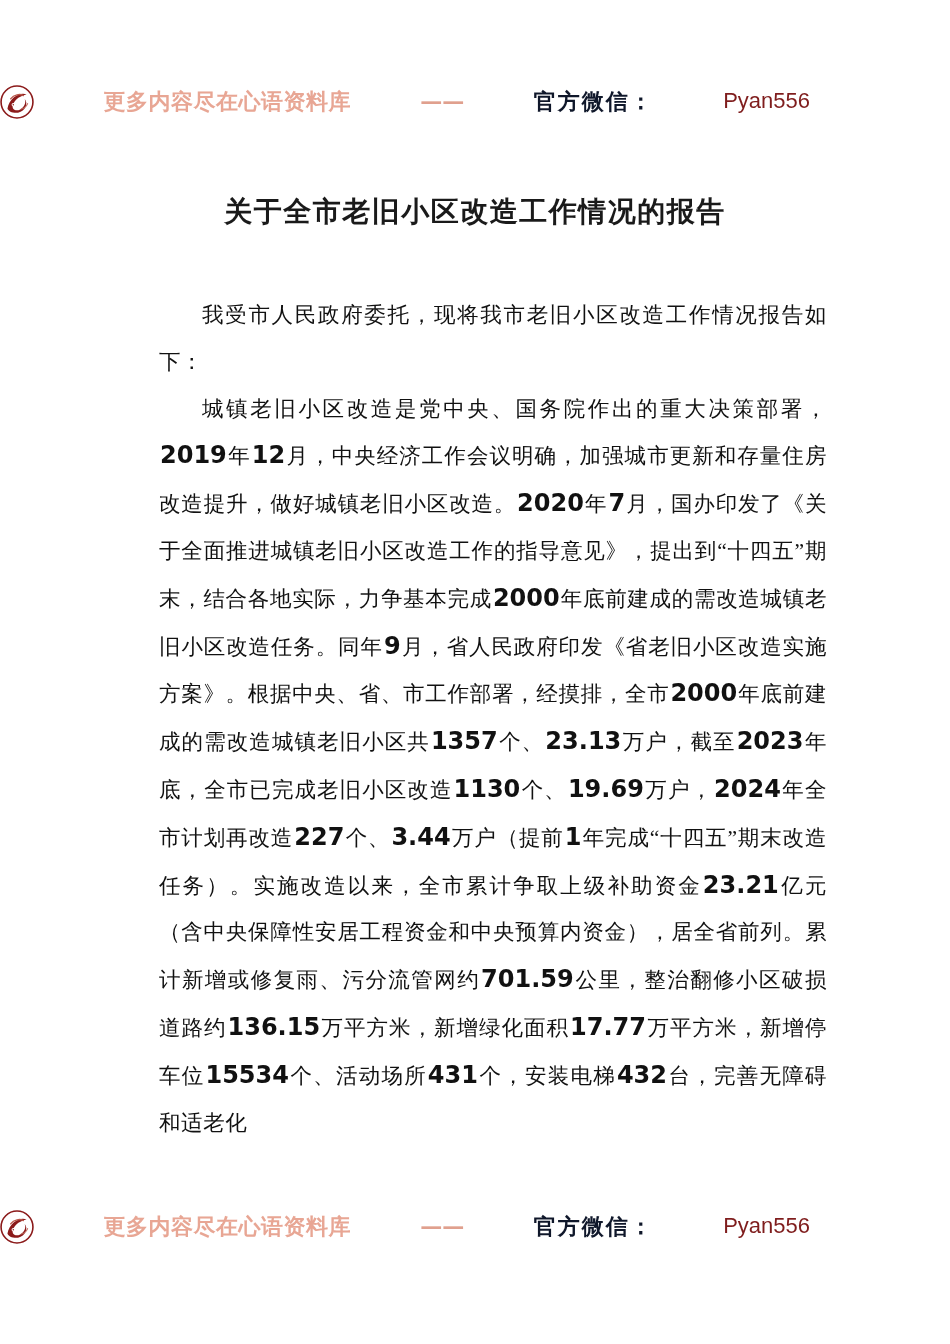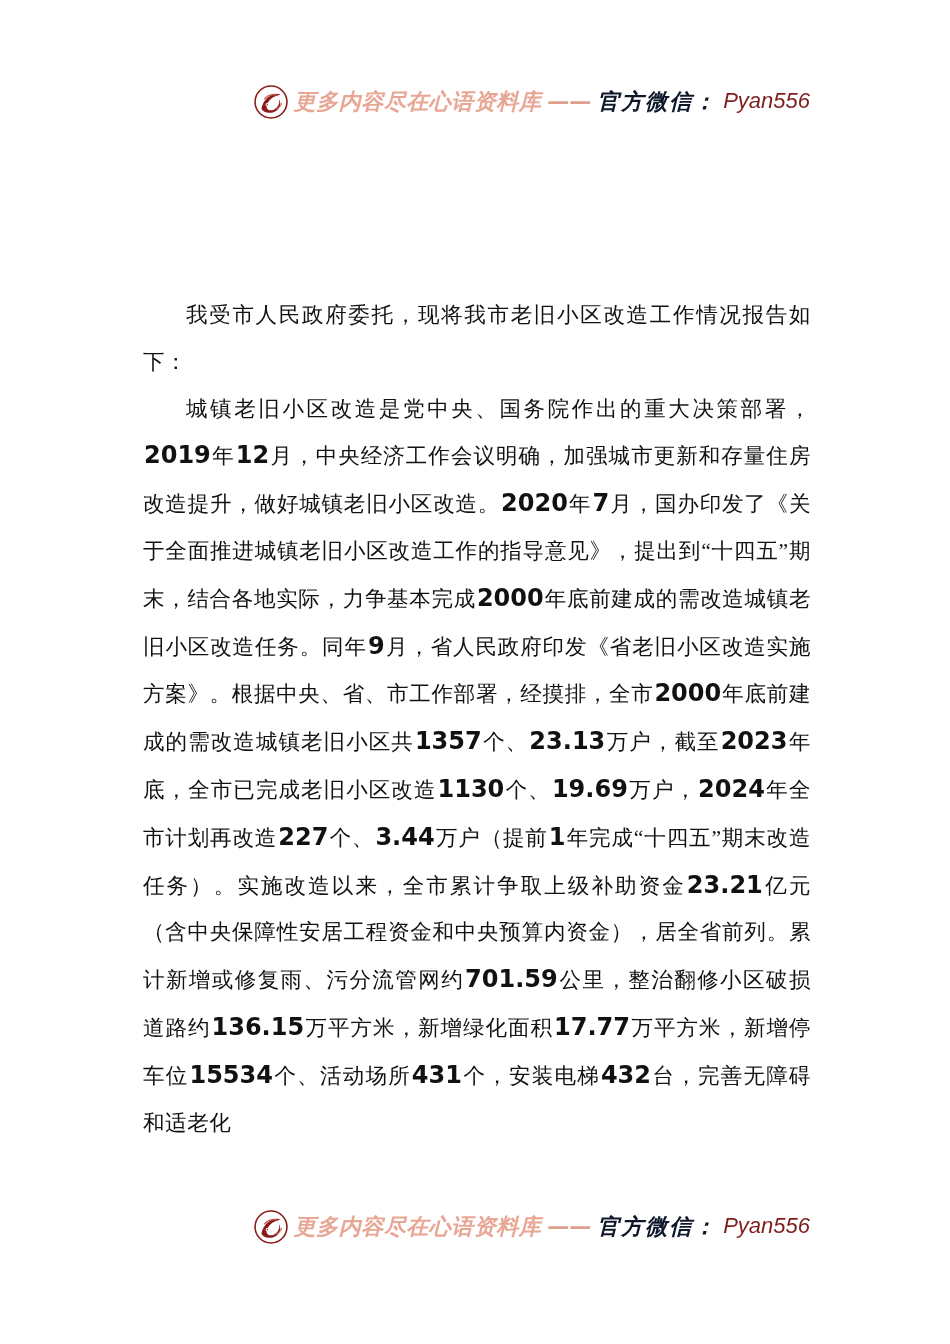--- a/index.html
+++ b/index.html
@@ -25,25 +25,24 @@
     box-sizing: border-box;
   }
 
   
   .watermark {
     position: absolute;
     left: 0;
     width: 810px;
     display: flex;
     align-items: center;
-    justify-content: flex-end;
+    justify-content: space-between;
     gap: 6px;
     user-select: none;
     white-space: nowrap;
-    font-style: italic;
   }
   .watermark-top    { top: 84px; }
   .watermark-bottom { top: 1209px; }
 
   .wm-logo {
     width: 34px;
     height: 34px;
     flex: 0 0 34px;
     position: relative;
     top: 1px;
@@ -78,21 +77,21 @@
     font-size: 28px;
     font-weight: 700;
     letter-spacing: 1.5px;
     color: #1a1a1a;
     line-height: 1.2;
   }
 
   
   .doc-body {
     position: absolute;
-    left: 143px;
+    left: 159px;
     top: 292px;
     width: 668px;
   }
 
   .para {
     margin: 0;
     font-size: 21.5px;
     line-height: 46.8px;
     text-align: justify;
     text-justify: inter-ideograph;
@@ -128,20 +127,21 @@
         <circle cx="25" cy="37" r="1.4" fill="#8b1a1a"></circle>
         <path d="M40 45 C46 44, 50 40, 52 35" fill="none" stroke="#c06a5c" stroke-width="2" stroke-linecap="round"></path>
       </svg>
     </span>
     <span class="wm-text wm-brand">更多内容尽在心语资料库</span>
     <span class="wm-text wm-dash">——</span>
     <span class="wm-text wm-label">官方微信：</span>
     <span class="wm-text wm-handle">Pyan556</span>
   </div>
 
+  <h1 class="doc-title">关于全市老旧小区改造工作情况的报告</h1>
 
   <div class="doc-body">
     <p class="para">我受市人民政府委托，现将我市老旧小区改造工作情况报告如下：</p>
     <p class="para">城镇老旧小区改造是党中央、国务院作出的重大决策部署，<span class="num">2019</span>年<span class="num">12</span>月，中央经济工作会议明确，加强城市更新和存量住房改造提升，做好城镇老旧小区改造。<span class="num">2020</span>年<span class="num">7</span>月，国办印发了《关于全面推进城镇老旧小区改造工作的指导意见》，提出到“十四五”期末，结合各地实际，力争基本完成<span class="num">2000</span>年底前建成的需改造城镇老旧小区改造任务。同年<span class="num">9</span>月，省人民政府印发《省老旧小区改造实施方案》。根据中央、省、市工作部署，经摸排，全市<span class="num">2000</span>年底前建成的需改造城镇老旧小区共<span class="num">1357</span>个、<span class="num">23.13</span>万户，截至<span class="num">2023</span>年底，全市已完成老旧小区改造<span class="num">1130</span>个、<span class="num">19.69</span>万户，<span class="num">2024</span>年全市计划再改造<span class="num">227</span>个、<span class="num">3.44</span>万户（提前<span class="num">1</span>年完成“十四五”期末改造任务）。实施改造以来，全市累计争取上级补助资金<span class="num">23.21</span>亿元（含中央保障性安居工程资金和中央预算内资金），居全省前列。累计新增或修复雨、污分流管网约<span class="num">701.59</span>公里，整治翻修小区破损道路约<span class="num">136.15</span>万平方米，新增绿化面积<span class="num">17.77</span>万平方米，新增停车位<span class="num">15534</span>个、活动场所<span class="num">431</span>个，安装电梯<span class="num">432</span>台，完善无障碍和适老化</p>
   </div>
 
   <div class="watermark watermark-bottom">
     <span class="wm-logo">
       <svg viewBox="0 0 64 64" xmlns="http://www.w3.org/2000/svg" aria-hidden="true">
         <circle cx="32" cy="32" r="30" fill="none" stroke="#8b1a1a" stroke-width="3"></circle>

